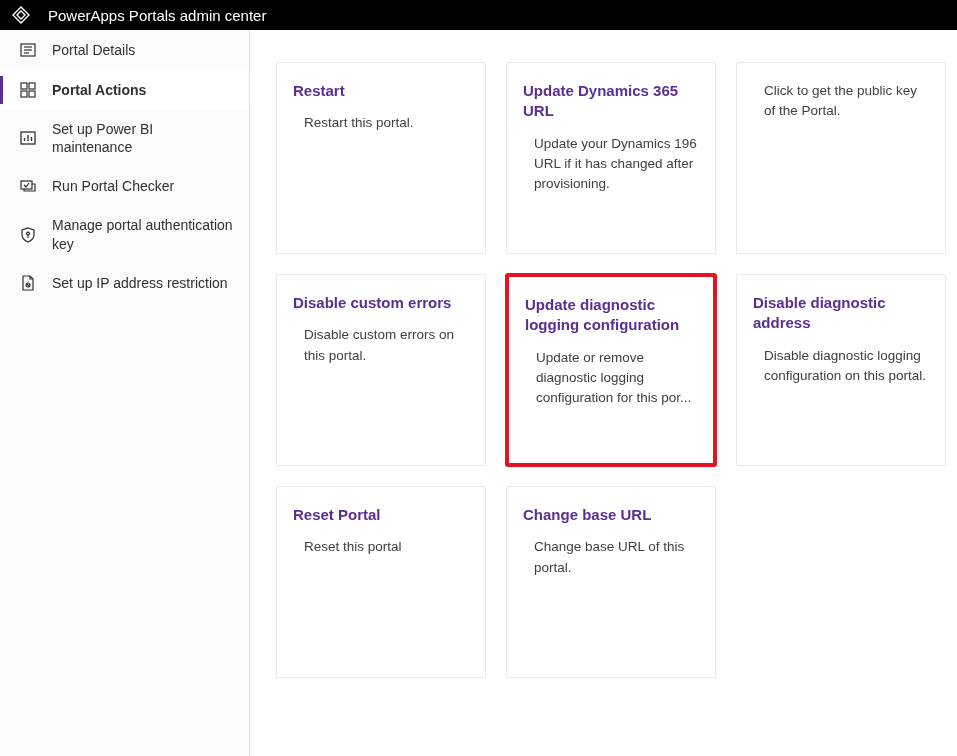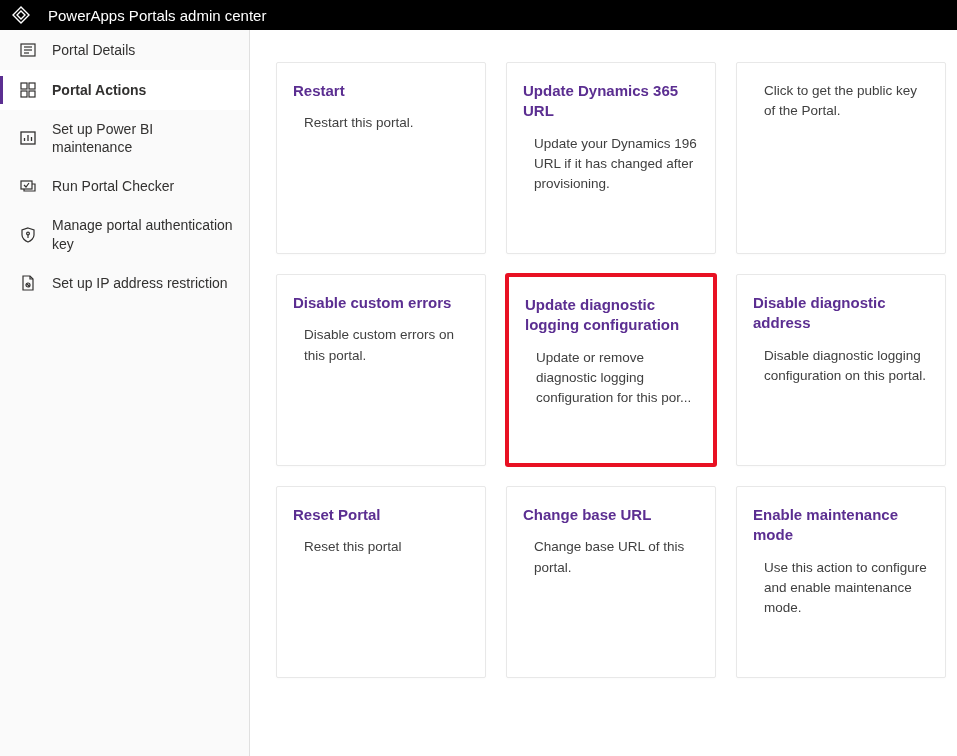--- a/index.html
+++ b/index.html
@@ -238,20 +238,16 @@
       <div class="card">
         <div class="card-title">Reset Portal</div>
         <div class="card-desc">Reset this portal</div>
       </div>
 
       <div class="card">
         <div class="card-title">Change base URL</div>
         <div class="card-desc">Change base URL of this portal.</div>
       </div>
 
-      <div class="card">
-        <div class="card-title">Enable maintenance mode</div>
-        <div class="card-desc">Use this action to configure and enable maintenance mode.</div>
-      </div>
 
     </div>
   </main>
 </div>
 
 </body></html>

